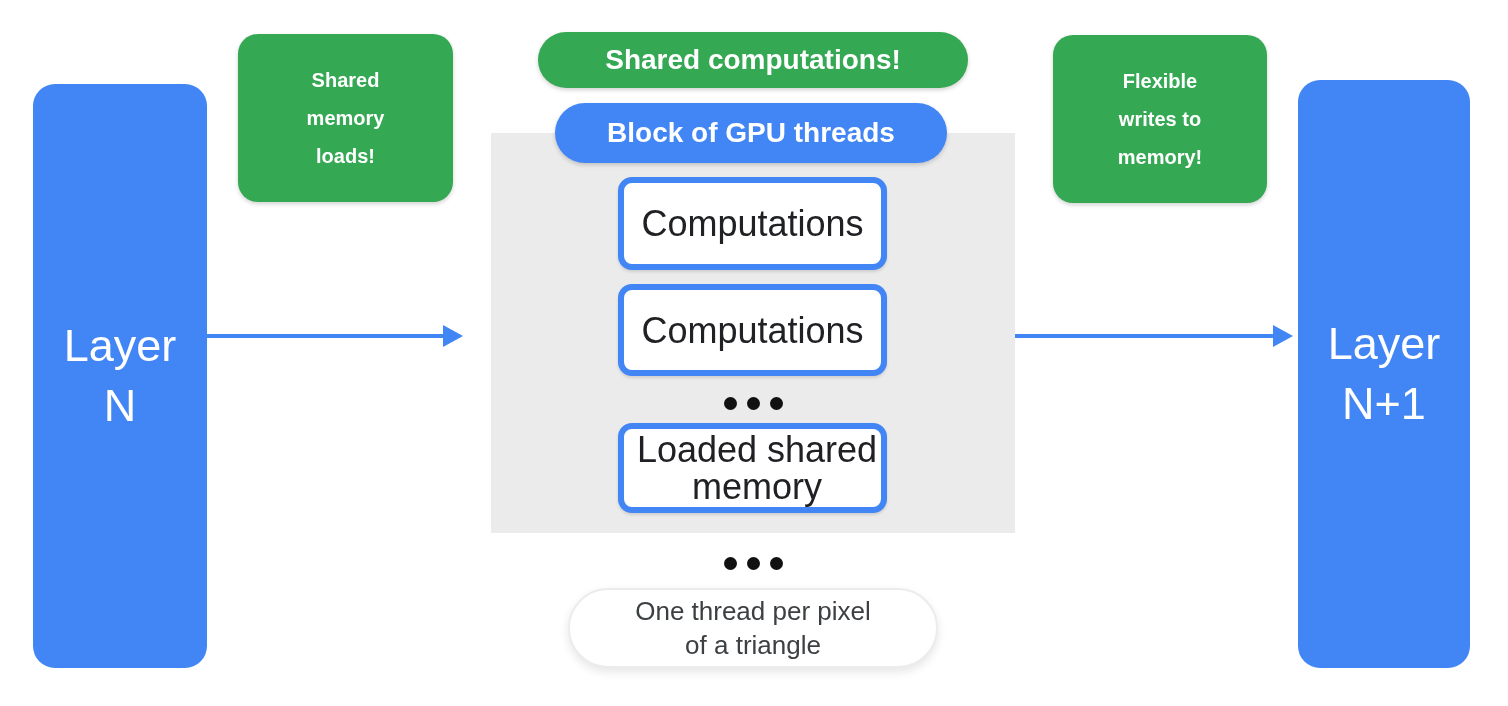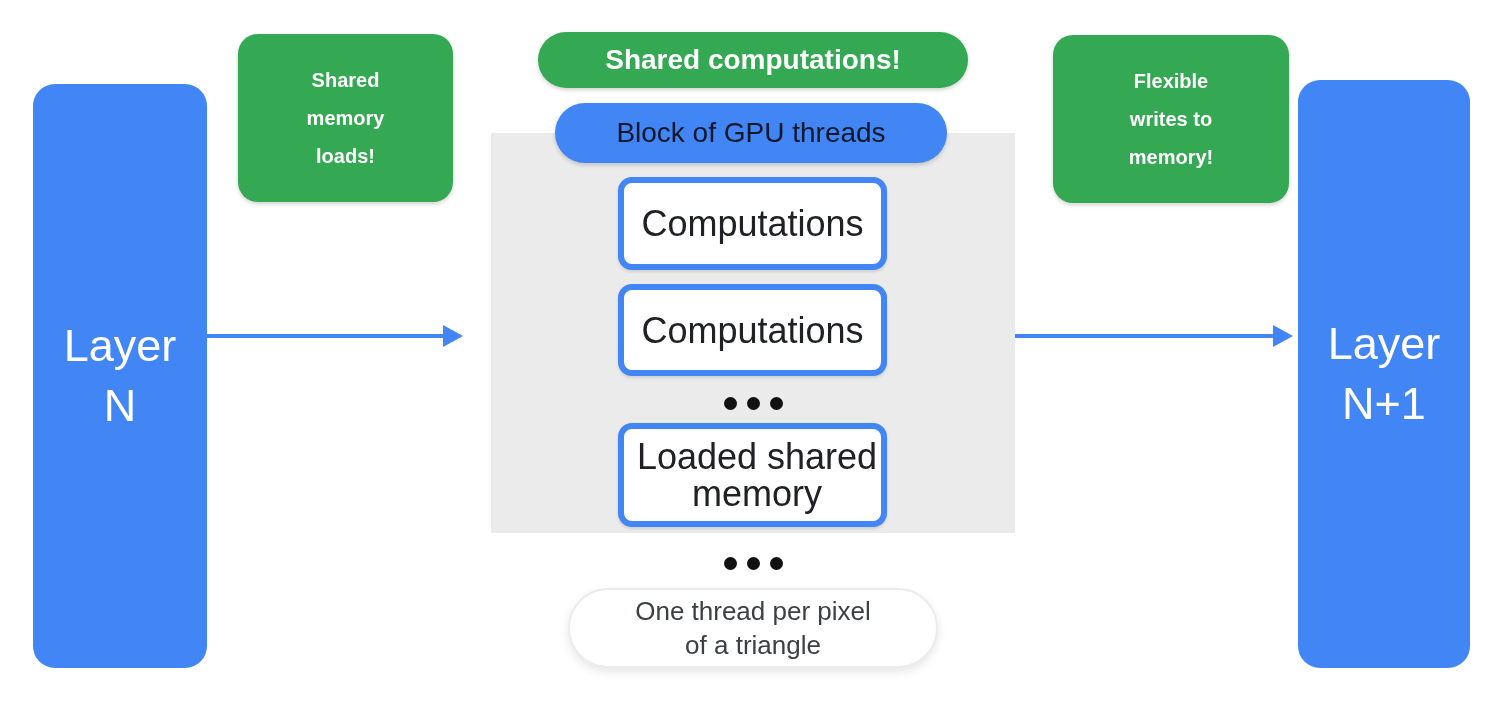--- a/index.html
+++ b/index.html
@@ -36,32 +36,32 @@
   .callout {
     background: #34A853;
     color: #ffffff;
     font-weight: 700;
     font-size: 20px;
     line-height: 38px;
     border-radius: 20px;
     box-shadow: 0 2px 4px rgba(0,0,0,0.18);
   }
   .callout-left  { left: 238px;  top: 34px; width: 215px; height: 168px; }
-  .callout-right { left: 1053px; top: 35px; width: 236px; height: 168px; }
+  .callout-right { left: 1053px; top: 35px; width: 214px; height: 168px; }
   .callout-center {
     left: 538px; top: 32px; width: 430px; height: 56px;
     border-radius: 28px; font-size: 28px;
   }
 
   
   .block-pill {
     left: 555px; top: 103px; width: 392px; height: 60px;
     background: #4285F4;
-    color: #0f172a;
-    font-weight: 400;
+    color: #ffffff;
+    font-weight: 700;
     font-size: 28px;
     border-radius: 30px;
     box-shadow: 0 2px 4px rgba(0,0,0,0.18);
     z-index: 3;
   }
 
   
   .gpu-block {
     left: 491px; top: 133px; width: 524px; height: 400px;
     background: #EBEBEB;
@@ -75,21 +75,21 @@
     border-radius: 14px;
     box-sizing: border-box;
     color: #202124;
     font-size: 36px;
     line-height: 37px;
     box-shadow: 0 2px 3px rgba(0,0,0,0.12);
     z-index: 2;
   }
   .comp-1   { left: 618px; top: 177px; width: 269px; height: 93px; }
   .comp-2   { left: 618px; top: 284px; width: 269px; height: 92px; }
-  .comp-mem { left: 618px; top: 423px; width: 269px; height: 104px; padding-left: 9px; }
+  .comp-mem { left: 618px; top: 423px; width: 269px; height: 90px; padding-left: 9px; }
 
   
   .dots-row {
     left: 491px; width: 524px; height: 14px;
     display: flex;
     align-items: center;
     justify-content: center;
     gap: 10px;
     z-index: 2;
   }

